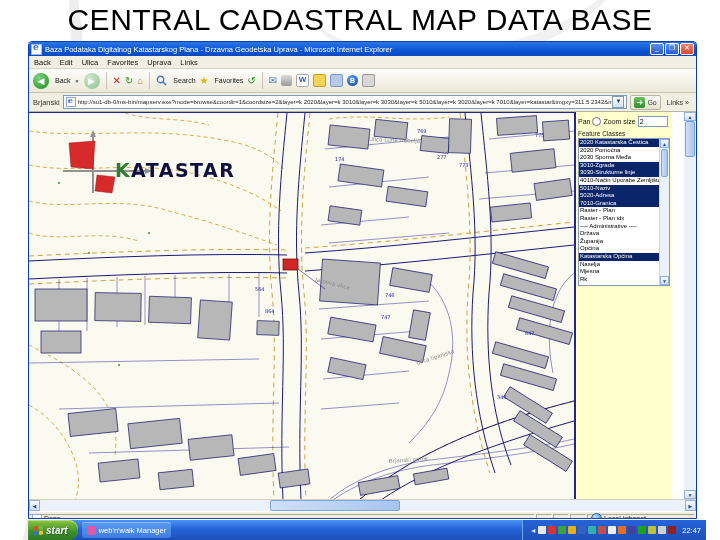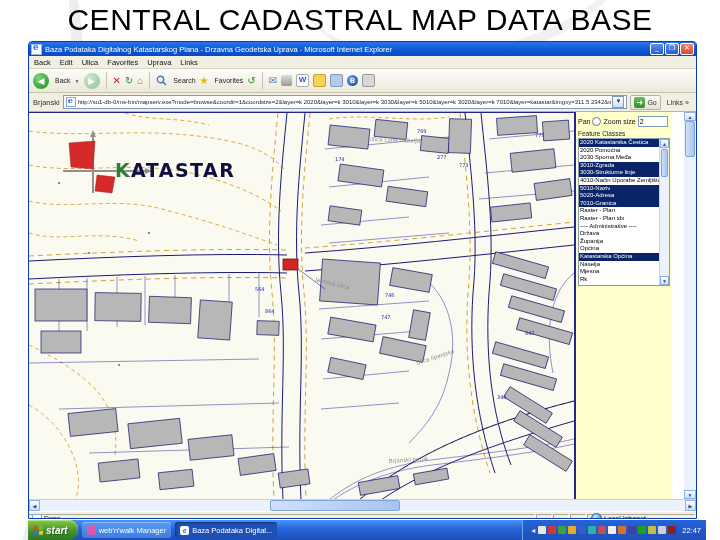--- a/index.html
+++ b/index.html
@@ -418,24 +418,20 @@
           <i style="background:#7ab83c;"></i>
         <i style="background:#3a6fd8;"></i>
           <i style="background:#f0c030;"></i>
       </span>
       <span class="slab">start</span>
     </div>
     <div class="task">
       <span class="tic" style="background:#e256a8;"></span>
       <span>web'n'walk Manager</span>
     </div>
-    <div class="task active">
-      <span class="tic" style="background:#fff;color:#2a6de0;">e</span>
-      <span>Baza Podataka Digital...</span>
-    </div>
     <div class="tray">
       <span class="chev">◂</span>
       <i style="background:#e8e8e8;"></i>
       <i style="background:#d43535;"></i>
       <i style="background:#3fa03f;"></i>
       <i style="background:#e0b020;"></i>
       <i style="background:#3560c0;"></i>
       <i style="background:#30b0b0;"></i>
       <i style="background:#c05050;"></i>
       <i style="background:#f0f0f0;"></i>

